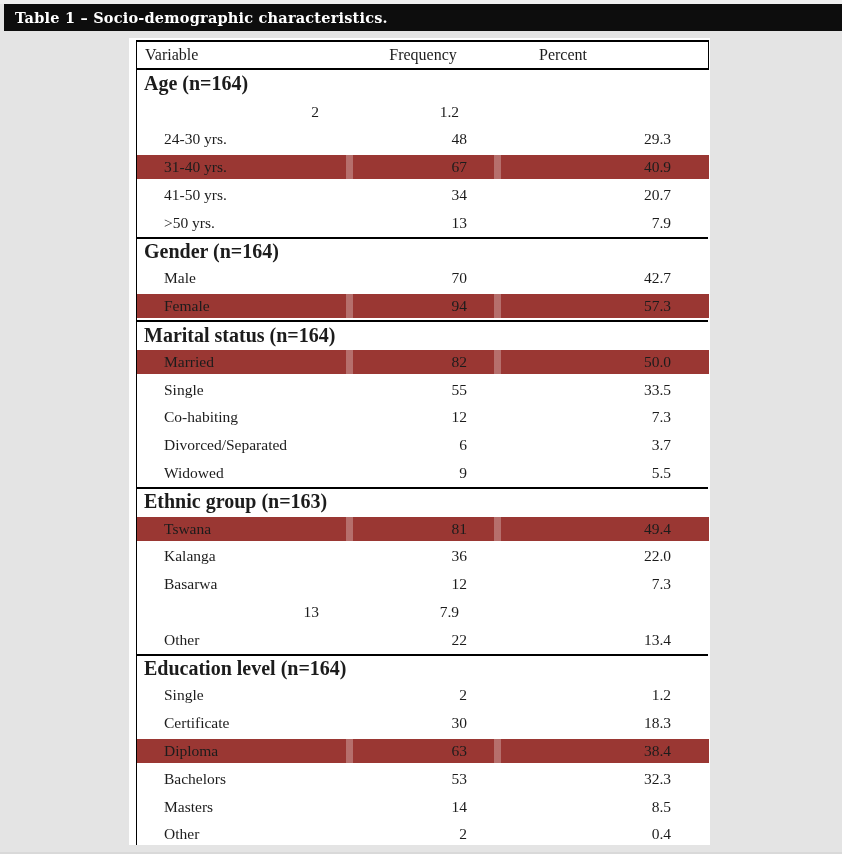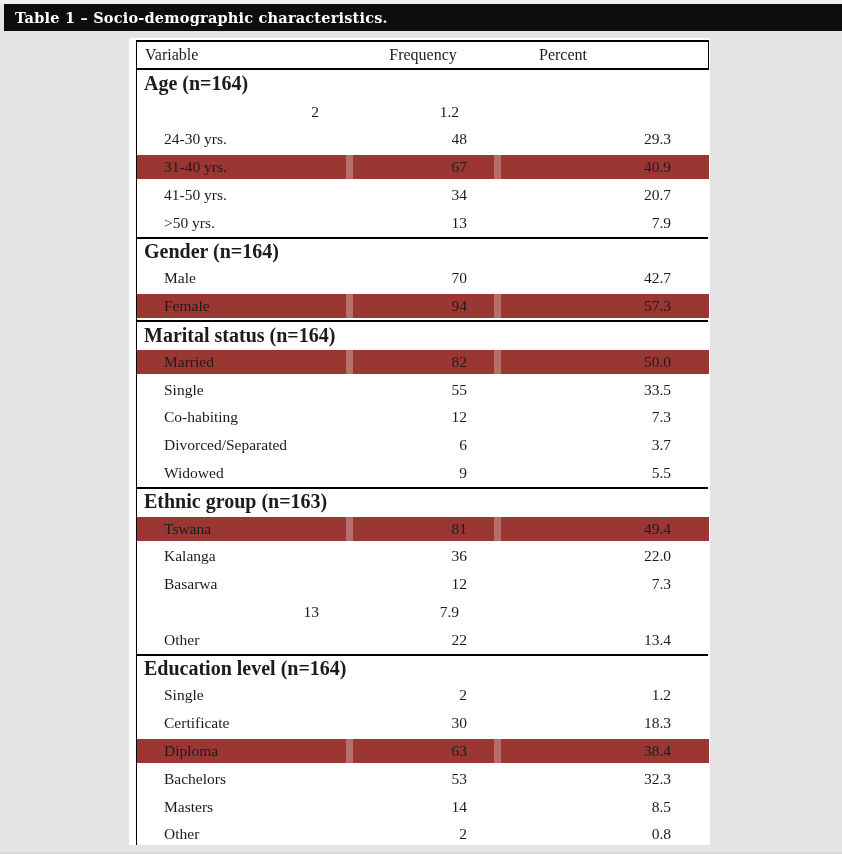--- a/index.html
+++ b/index.html
@@ -194,20 +194,20 @@
             <div class="c-pct">32.3</div>
           </div>
           <div class="row">
             <div class="c-label">Masters</div>
             <div class="c-freq">14</div>
             <div class="c-pct">8.5</div>
           </div>
           <div class="row">
             <div class="c-label">Other</div>
             <div class="c-freq">2</div>
-            <div class="c-pct">0.8</div>
+            <div class="c-pct">0.4</div>
           </div>
         </div>
       </div>
   </div>
 </div>
 
 <div class="bottom-edge"></div>
 
 </body></html>

